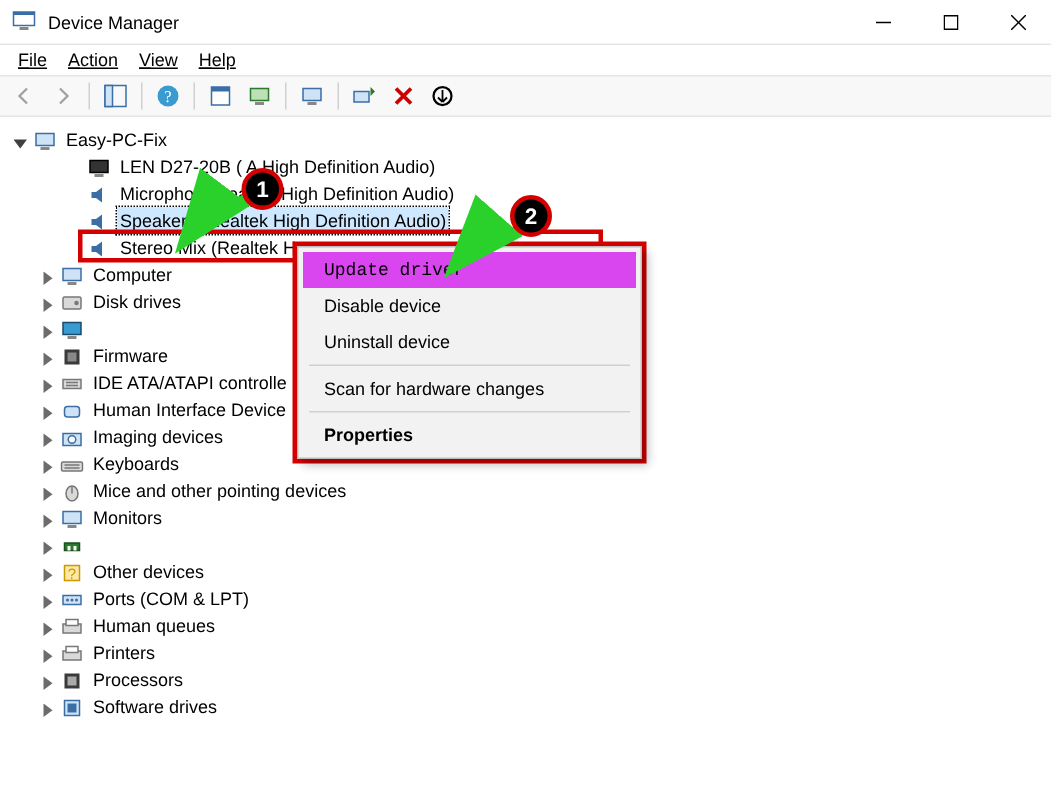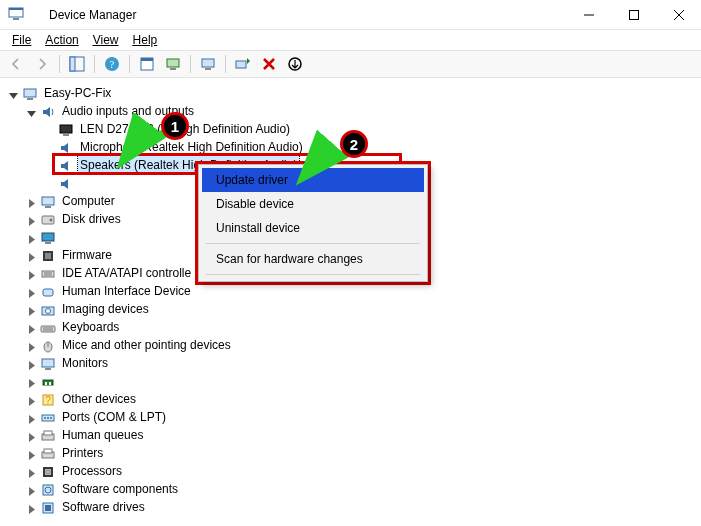--- a/index.html
+++ b/index.html
@@ -16,21 +16,21 @@
   }
   
   .titlebar {
     height: 30px;
     display: flex;
     align-items: center;
     padding: 0 0 0 8px;
     border-bottom: 1px solid #e5e5e5;
   }
   .titlebar .app-icon svg { width: 16px; height: 16px; }
-  .titlebar .title { margin-left: 25px; flex: 1; }
+  .titlebar .title { margin-left: 8px; flex: 1; }
   .titlebar .winbtn {
     width: 45px; height: 30px; display:flex; align-items:center; justify-content:center;
   }
   .titlebar .winbtn svg { width:10px; height:10px; stroke:#000; stroke-width:1; fill:none; }
   
   .menubar {
     height: 20px;
     display: flex;
     align-items: center;
     padding: 0 6px;
@@ -106,22 +106,23 @@
     border:1px solid #bdbdbd;
     box-shadow: 4px 4px 6px rgba(0,0,0,.25), 0 0 0 3px #d40000;
     padding: 3px 3px;
     z-index: 20;
   }
   .ctx .item {
     padding: 5px 14px;
     font-size: 12px;
   }
   .ctx .item.sel {
-    background:#1d4ed8;
+    background:#d946ef;
     outline:none;
+    font-family:Liberation Mono, monospace;
   }
   .ctx .csep { height:1px; background:#d0d0d0; margin:3px 4px; }
   .ctx .item.bold { font-weight:600; }
   
   .badge {
     position:absolute;
     width:28px; height:28px;
     border-radius:50%;
     background:#000;
     border:3px solid #d40000;
@@ -252,34 +253,20 @@
       </span>
     <span class="nicon">
         <svg viewBox="0 0 16 16">
           <rect x="2" y="3" width="12" height="8" fill="#cfe3f7" stroke="#3a6ea5"></rect>
           <rect x="5" y="12" width="6" height="2" fill="#888"></rect>
         </svg>
       </span>
     <span class="lbl">Easy-PC-Fix</span>
   </div>
 
-  <div class="row ind1">
-    <span class="exp open">
-        <svg viewBox="0 0 9 9">
-          <path d="M0 2 L9 2 L4.5 8 Z"></path>
-        </svg>
-      </span>
-    <span class="nicon">
-        <svg viewBox="0 0 16 16">
-          <path d="M3 6 L6 6 L10 3 L10 13 L6 10 L3 10 Z" fill="#3a6ea5"></path>
-          <path d="M12 5 Q14 8 12 11" fill="none" stroke="#3a6ea5"></path>
-        </svg>
-      </span>
-    <span class="lbl">Audio inputs and outputs</span>
-  </div>
 
   <div class="row ind2">
     <span class="exp none"></span>
     <span class="nicon">
         <svg viewBox="0 0 16 16">
           <rect x="2" y="3" width="12" height="8" fill="#333" stroke="#000"></rect>
           <rect x="5" y="12" width="6" height="2" fill="#888"></rect>
         </svg>
       </span>
     <span class="lbl">LEN D27-20B (      A High Definition Audio)</span>
@@ -302,20 +289,21 @@
       </span>
     <span class="lbl sel">Speakers (Realtek High Definition Audio)</span>
   </div>
   <div class="row ind2">
     <span class="exp none"></span>
     <span class="nicon">
         <svg viewBox="0 0 16 16">
           <path d="M3 6 L6 6 L10 3 L10 13 L6 10 L3 10 Z" fill="#3a6ea5"></path>
         </svg>
       </span>
+    <span class="lbl">Stereo Mix (Realtek H</span>
   </div>
 
   <div id="cat-container">
       <div class="row ind1">
         <span class="exp">
           <svg viewBox="0 0 9 9">
             <path d="M2 0 L8 4.5 L2 9 Z"></path>
           </svg>
         </span>
         <span class="nicon">
@@ -530,34 +518,20 @@
             <path d="M2 0 L8 4.5 L2 9 Z"></path>
           </svg>
         </span>
         <span class="nicon">
           <svg viewBox="0 0 16 16">
             <rect x="3" y="3" width="10" height="10" fill="#3a3a3a"></rect>
             <rect x="5" y="5" width="6" height="6" fill="#aaa"></rect>
           </svg>
         </span>
         <span class="lbl">Processors</span>
-      </div>
-      <div class="row ind1">
-        <span class="exp">
-          <svg viewBox="0 0 9 9">
-            <path d="M2 0 L8 4.5 L2 9 Z"></path>
-          </svg>
-        </span>
-        <span class="nicon">
-          <svg viewBox="0 0 16 16">
-            <rect x="3" y="3" width="10" height="10" fill="#cfe3f7" stroke="#3a6ea5"></rect>
-            <circle cx="8" cy="8" r="3" fill="none" stroke="#3a6ea5"></circle>
-          </svg>
-        </span>
-        <span class="lbl">Software components</span>
       </div>
       <div class="row ind1">
         <span class="exp">
           <svg viewBox="0 0 9 9">
             <path d="M2 0 L8 4.5 L2 9 Z"></path>
           </svg>
         </span>
         <span class="nicon">
           <svg viewBox="0 0 16 16">
             <rect x="3" y="3" width="10" height="10" fill="#cfe3f7" stroke="#3a6ea5"></rect>
@@ -571,20 +545,21 @@
   <div class="redbox" style="top:75px; left:52px; width:350px; height:22px;"></div>
 </div>
 
 <div class="ctx">
   <div class="item sel">Update driver</div>
   <div class="item">Disable device</div>
   <div class="item">Uninstall device</div>
   <div class="csep"></div>
   <div class="item">Scan for hardware changes</div>
   <div class="csep"></div>
+  <div class="item bold">Properties</div>
 </div>
 
 <div class="badge" style="top:112px; left:161px;">1</div>
 <div class="badge" style="top:130px; left:340px;">2</div>
 
 <div class="arrow" style="top:128px; left:120px;">
   <svg width="70" height="40">
       <defs>
         <marker id="ah1" markerWidth="8" markerHeight="8" refX="6" refY="3" orient="auto">
           <path d="M0 0 L8 3 L0 6 Z" fill="#2bd12b"></path>

